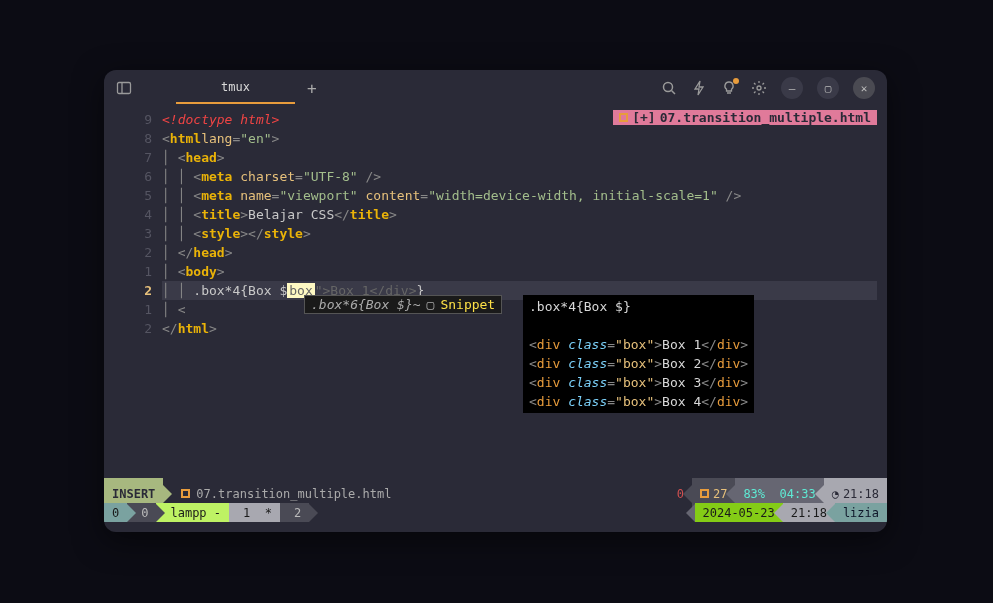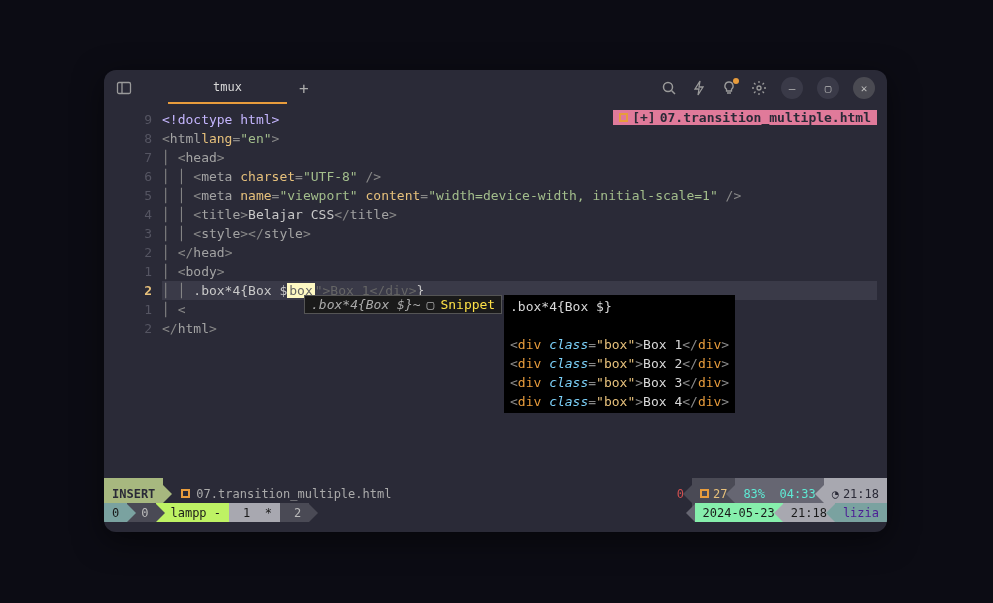--- a/index.html
+++ b/index.html
@@ -20,21 +20,21 @@
   background: #2a2a37;
   border-radius: 12px;
   overflow: hidden;
   box-shadow: 0 8px 30px rgba(0,0,0,0.5);
 }
 .titlebar {
   height: 36px;
   display: flex;
   align-items: center;
   padding: 0 12px;
-  gap: 16px;
+  gap: 24px;
 }
 .tb-left { display: flex; align-items: center; gap: 12px; flex: 0 0 auto; }
 .tb-icon { color: #9a9a9a; width: 16px; height: 16px; }
 .tab-strip { display: flex; align-items: center; flex: 1; margin-left: 20px; }
 .tab {
   padding: 8px 45px;
   color: #d8d8d8;
   border-bottom: 2px solid #e89c3c;
   font-size: 12px;
 }
@@ -62,22 +62,22 @@
 .code {
   flex: 1;
   line-height: 19px;
   padding-top: 4px;
   color: #c8c8c8;
   white-space: pre;
   position: relative;
 }
 .line { height: 19px; }
 .line.hl { background: #3a3a48; margin-right: 10px; }
-.c-comment { color: #c4b5fd; }
-.c-tag { color: #a3a3a3; }
+.c-comment { color: #ef4444; font-style: italic; }
+.c-tag { color: #eab308; font-weight: bold; }
 .c-attr { color: #e6c07b; }
 .c-str { color: #a3be8c; }
 .c-punct { color: #888; }
 .c-text { color: #c8c8c8; }
 .ghost { color: #666; }
 .ghostbox { background: #fef9c3; padding: 0 2px; }
 
 .filebadge {
   position: absolute;
   top: 4px; right: 10px;
@@ -96,21 +96,21 @@
   border: 1px solid #555;
   padding: 1px 6px;
   color: #aaa;
   font-style: italic;
   display: flex; gap: 6px; align-items: center;
 }
 .suggest .label { color: #fde047; font-style: normal; }
 
 .preview {
   position: absolute;
-  left: 400px; top: 189px;
+  left: 419px; top: 189px;
   background: #000;
   padding: 2px 6px;
   line-height: 19px;
   white-space: pre;
 }
 .pv-tag { color: #e89c3c; }
 .pv-attr { color: #7dd3fc; font-style: italic; }
 .pv-str { color: #e6c07b; }
 .pv-text { color: #d8d8d8; }
 .pv-br { color: #888; }
@@ -154,25 +154,25 @@
 .tseg.a::after { right: -9px; border-left: 9px solid #7aa2a0; z-index: 2; }
 .tseg.b { background: #4a4a55; color: #bbb; margin-left: 0; padding-left: 14px; }
 .tseg.b::after { right: -9px; border-left: 9px solid #4a4a55; z-index: 2; }
 .tseg.c { background: #bef264; color: #1a1a1a; padding-left: 14px; }
 .tseg.c::after { right: -9px; border-left: 9px solid #666672; }
 .tseg.d { background: #a8a8b0; color: #1a1a1a; padding-left: 14px; }
 .tseg.d::after { right: -9px; border-left: 9px solid #a8a8b0; }
 .tseg.e { background: #4a4a55; color: #bbb; padding-left: 14px; }
 .tseg.e::after { right: -9px; border-left: 9px solid #4a4a55; }
 .tm-spacer { flex: 1; }
-.tseg.rdate { background: #86efac; color: #1a1a1a; }
+.tseg.rdate { background: #84cc16; color: #1a1a1a; }
 .tseg.rdate::before { content:''; position:absolute; left:-9px; width:0; height:0; border-top:9.5px solid transparent; border-bottom:9.5px solid transparent; border-right:9px solid #666672; }
 .tseg.rtime { background: #a8a8b0; color: #1a1a1a; }
 .tseg.rtime::before { content:''; position:absolute; left:-9px; width:0; height:0; border-top:9.5px solid transparent; border-bottom:9.5px solid transparent; border-right:9px solid #a8a8b0; }
-.tseg.ruser { background: #7aa2a0; color: #4c1d95; }
+.tseg.ruser { background: #7aa2a0; color: #0f172a; }
 .tseg.ruser::before { content:''; position:absolute; left:-9px; width:0; height:0; border-top:9.5px solid transparent; border-bottom:9.5px solid transparent; border-right:9px solid #7aa2a0; }
 
 svg { display: block; }
 </style>
 </head>
 <body>
 
 <div class="window">
 
   <div class="titlebar">
@@ -235,21 +235,21 @@
         <div>3</div>
         <div>2</div>
         <div>1</div>
         <div class="cur">2</div>
         <div>1</div>
         <div>2</div>
       </div>
     <div class="code" id="code"><div class="line"><span class="c-comment">&lt;!doctype html&gt;</span></div><div class="line"><span class="c-punct">&lt;</span><span class="c-tag">html</span><span class="c-attr">lang</span><span class="c-punct">=</span><span class="c-str">"en"</span><span class="c-punct">&gt;</span></div><div class="line"><span class="c-punct">│ </span><span class="c-punct">&lt;</span><span class="c-tag">head</span><span class="c-punct">&gt;</span></div><div class="line"><span class="c-punct">│ </span><span class="c-punct">│ </span><span class="c-punct">&lt;</span><span class="c-tag">meta</span> <span class="c-attr">charset</span><span class="c-punct">=</span><span class="c-str">"UTF-8"</span> <span class="c-punct">/&gt;</span></div><div class="line"><span class="c-punct">│ </span><span class="c-punct">│ </span><span class="c-punct">&lt;</span><span class="c-tag">meta</span> <span class="c-attr">name</span><span class="c-punct">=</span><span class="c-str">"viewport"</span> <span class="c-attr">content</span><span class="c-punct">=</span><span class="c-str">"width=device-width, initial-scale=1"</span> <span class="c-punct">/&gt;</span></div><div class="line"><span class="c-punct">│ </span><span class="c-punct">│ </span><span class="c-punct">&lt;</span><span class="c-tag">title</span><span class="c-punct">&gt;</span><span class="c-text">Belajar CSS</span><span class="c-punct">&lt;/</span><span class="c-tag">title</span><span class="c-punct">&gt;</span></div><div class="line"><span class="c-punct">│ </span><span class="c-punct">│ </span><span class="c-punct">&lt;</span><span class="c-tag">style</span><span class="c-punct">&gt;</span><span class="c-punct">&lt;/</span><span class="c-tag">style</span><span class="c-punct">&gt;</span></div><div class="line"><span class="c-punct">│ </span><span class="c-punct">&lt;/</span><span class="c-tag">head</span><span class="c-punct">&gt;</span></div><div class="line"><span class="c-punct">│ </span><span class="c-punct">&lt;</span><span class="c-tag">body</span><span class="c-punct">&gt;</span></div><div class="line hl"><span class="c-punct">│ </span><span class="c-punct">│ </span><span class="c-text">.box*4{Box $</span><span class="ghostbox ghost">box</span><span class="ghost">"&gt;Box 1&lt;/div&gt;</span><span class="c-text">}</span></div><div class="line"><span class="c-punct">│ </span><span class="c-punct">&lt;</span></div><div class="line"><span class="c-punct">&lt;/</span><span class="c-tag">html</span><span class="c-punct">&gt;</span></div></div>
 
     <div class="suggest">
-      <span>.box*4{Box $}~</span>
+      <span>.box*6{Box $}~</span>
       <span>▢</span>
       <span class="label">Snippet</span>
     </div>
 
     <div class="preview" id="preview"><div><span class="pv-text">.box*4{Box $}</span></div><div>&nbsp;</div><div><span class="pv-br">&lt;</span><span class="pv-tag">div</span> <span class="pv-attr">class</span><span class="pv-br">=</span><span class="pv-str">"box"</span><span class="pv-br">&gt;</span><span class="pv-text">Box 1</span><span class="pv-br">&lt;/</span><span class="pv-tag">div</span><span class="pv-br">&gt;</span></div><div><span class="pv-br">&lt;</span><span class="pv-tag">div</span> <span class="pv-attr">class</span><span class="pv-br">=</span><span class="pv-str">"box"</span><span class="pv-br">&gt;</span><span class="pv-text">Box 2</span><span class="pv-br">&lt;/</span><span class="pv-tag">div</span><span class="pv-br">&gt;</span></div><div><span class="pv-br">&lt;</span><span class="pv-tag">div</span> <span class="pv-attr">class</span><span class="pv-br">=</span><span class="pv-str">"box"</span><span class="pv-br">&gt;</span><span class="pv-text">Box 3</span><span class="pv-br">&lt;/</span><span class="pv-tag">div</span><span class="pv-br">&gt;</span></div><div><span class="pv-br">&lt;</span><span class="pv-tag">div</span> <span class="pv-attr">class</span><span class="pv-br">=</span><span class="pv-str">"box"</span><span class="pv-br">&gt;</span><span class="pv-text">Box 4</span><span class="pv-br">&lt;/</span><span class="pv-tag">div</span><span class="pv-br">&gt;</span></div></div>
   </div>
 
   <div class="statusbar">
     <div class="seg mode">INSERT</div>
     <div class="seg file">

